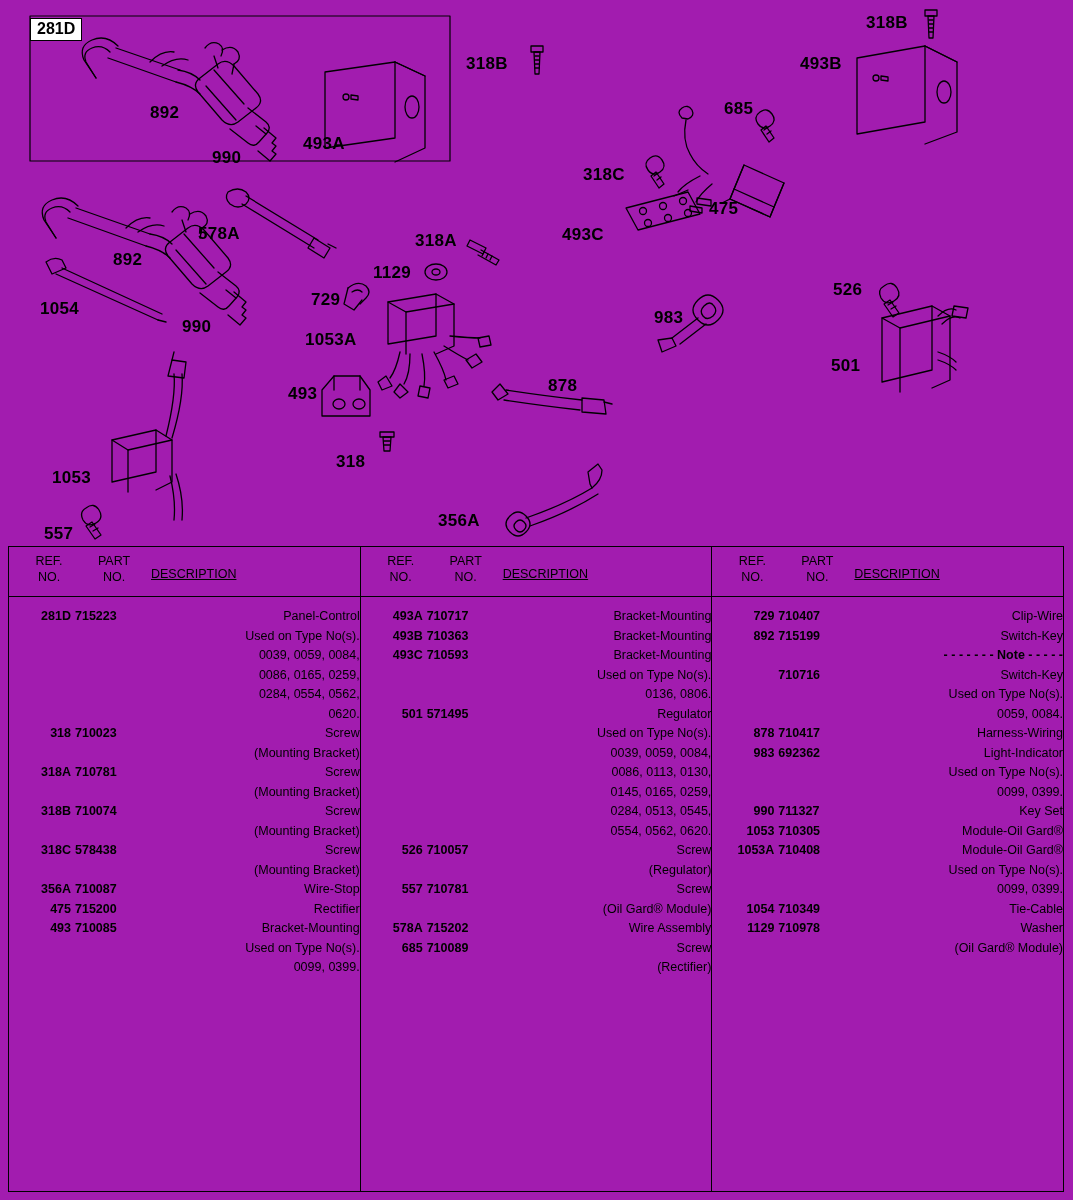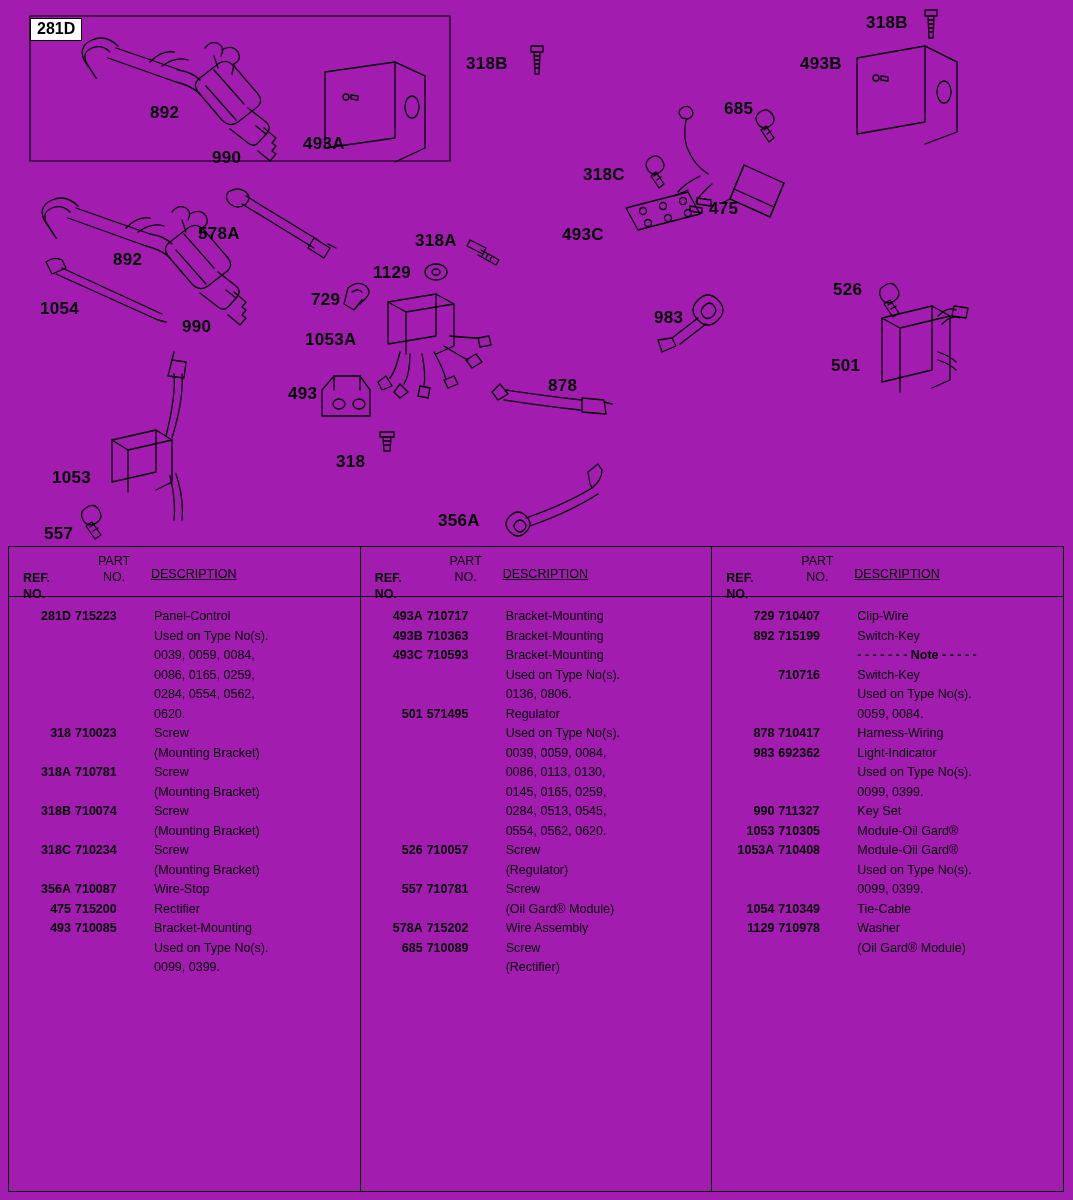--- a/index.html
+++ b/index.html
@@ -72,25 +72,24 @@
   .thead {
     height: 50px;
     box-sizing: border-box;
     border-bottom: 1.5px solid #000;
     position: relative;
     font-size: 12.5px;
   }
   .thead .h-ref {
     position: absolute;
     left: 14px;
-    top: 24px;
+    top: 7px;
     width: 52px;
-    text-align: left;
+    text-align: center;
     line-height: 1.25;
-    font-weight: bold;
   }
   .thead .h-part {
     position: absolute;
     left: 74px;
     top: 7px;
     width: 62px;
     text-align: center;
     line-height: 1.25;
   }
   .thead .h-desc {
@@ -120,20 +119,21 @@
     width: 70px;
     font-weight: bold;
     padding-right: 0px;
     box-sizing: border-box;
   }
   .c-desc {
     flex: 1;
     padding-left: 9px;
     box-sizing: border-box;
     white-space: nowrap;
+    text-align: right;
   }
   .c-desc.note {
     font-weight: bold;
   }
 </style>
 </head>
 <body>
 
 <div id="page">
 
@@ -432,21 +432,21 @@
             <div class="c-part">710074</div>
             <div class="c-desc">Screw</div>
           </div>
           <div class="trow">
             <div class="c-ref"></div>
             <div class="c-part"></div>
             <div class="c-desc">(Mounting Bracket)</div>
           </div>
           <div class="trow">
             <div class="c-ref">318C</div>
-            <div class="c-part">710234</div>
+            <div class="c-part">578438</div>
             <div class="c-desc">Screw</div>
           </div>
           <div class="trow">
             <div class="c-ref"></div>
             <div class="c-part"></div>
             <div class="c-desc">(Mounting Bracket)</div>
           </div>
           <div class="trow">
             <div class="c-ref">356A</div>
             <div class="c-part">710087</div>

